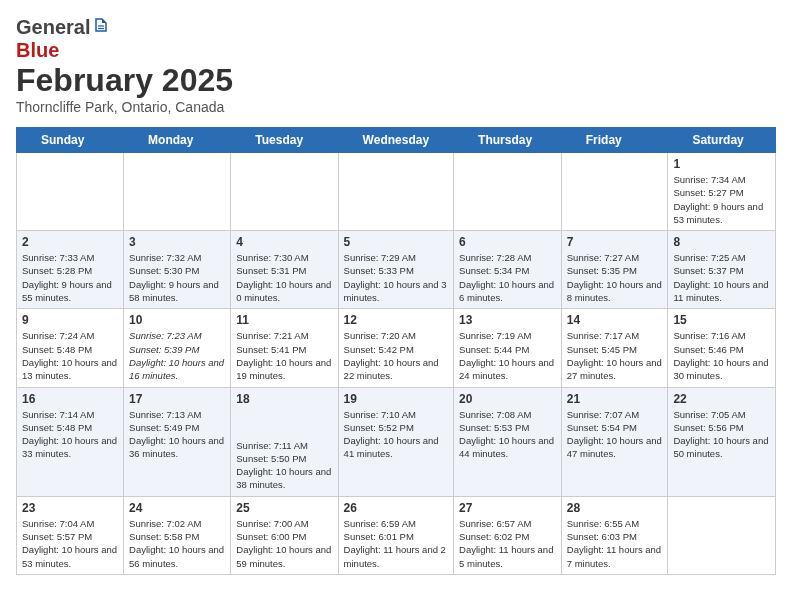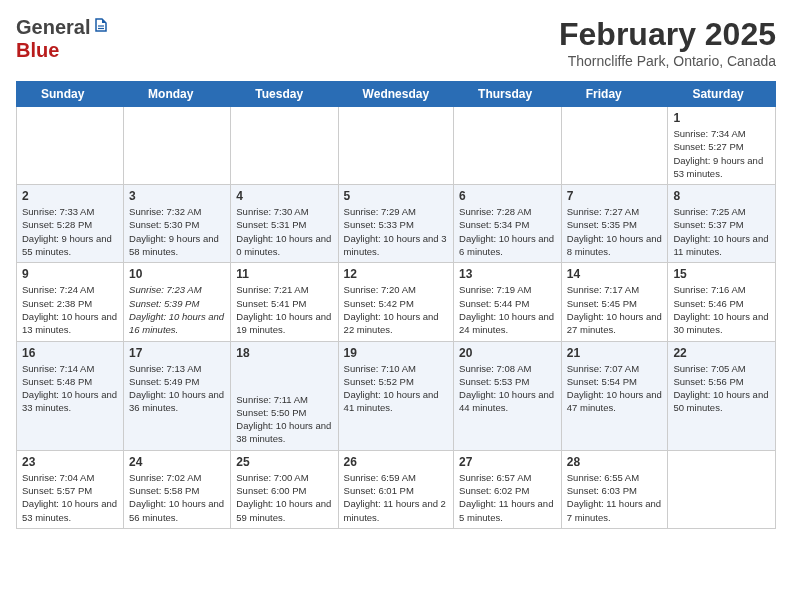--- a/index.html
+++ b/index.html
@@ -8,28 +8,28 @@
       background: #fff;
       width: 792px;
       min-height: 612px;
       padding: 16px;
     }
     .header {
       display: flex;
       justify-content: space-between;
       align-items: flex-start;
       margin-bottom: 12px;
+      flex-direction: column;
     }
     .logo {
       display: flex;
       flex-direction: column;
       align-items: flex-start;
     }
     .title-block {
-      text-align: right;
     }
     .month-title {
       font-size: 32px;
       font-weight: bold;
       color: #333;
     }
     .location {
       font-size: 14px;
       color: #555;
     }
@@ -180,21 +180,21 @@
           <span class="day-num">8</span>
           <div class="day-info" style="white-space: pre-line;">Sunrise: 7:25 AM
 Sunset: 5:37 PM
 Daylight: 10 hours and 11 minutes.</div>
         </td>
       </tr>
       <tr>
         <td>
           <span class="day-num">9</span>
           <div class="day-info" style="white-space: pre-line;">Sunrise: 7:24 AM
-Sunset: 2:38 PM
+Sunset: 5:48 PM
 Daylight: 10 hours and 13 minutes.</div>
         </td>
         <td>
           <span class="day-num">10</span>
           <div class="day-info" style="white-space: pre-line; font-style: italic;">Sunrise: 7:23 AM
 Sunset: 5:39 PM
 Daylight: 10 hours and 16 minutes.</div>
         </td>
         <td>
           <span class="day-num">11</span>

